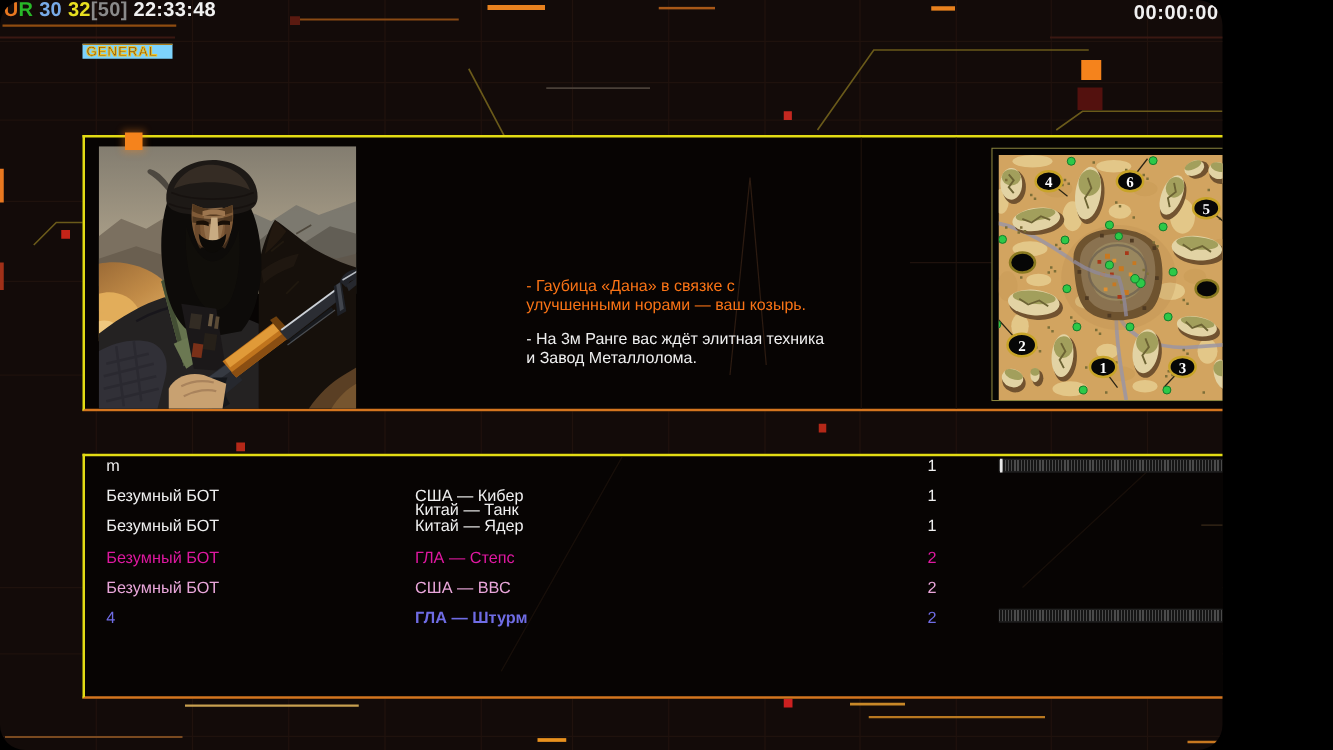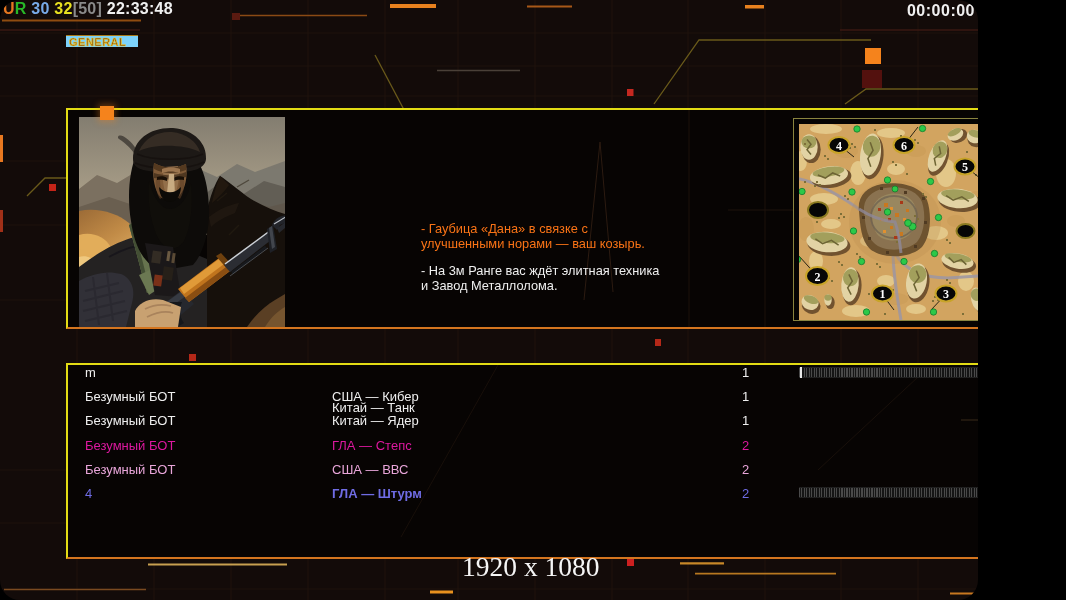--- a/index.html
+++ b/index.html
@@ -541,15 +541,14 @@
   </div>
 
   <div class="abs" style="left:0;top:117px;width:930px;height:24px;color:#6f6ce4;font-size:13px;">
     <span class="abs" style="left:17px;top:4px;">4</span>
     <span class="abs" style="left:264px;top:4px;font-weight:bold;">ГЛА — Штурм</span>
     <span class="abs" style="left:674px;top:4px;">2</span>
     <div class="abs bar" style="left:731px;top:5px;width:187px;height:11px;background:#131313;"></div>
   </div>
 </div>
 
-<div class="abs" style="left:462px;top:551px;font-family:'Liberation Serif',serif;font-size:27.5px;color:#f5f5f5;">1920 x 1080</div>
 
 </div>
 
 </body></html>

